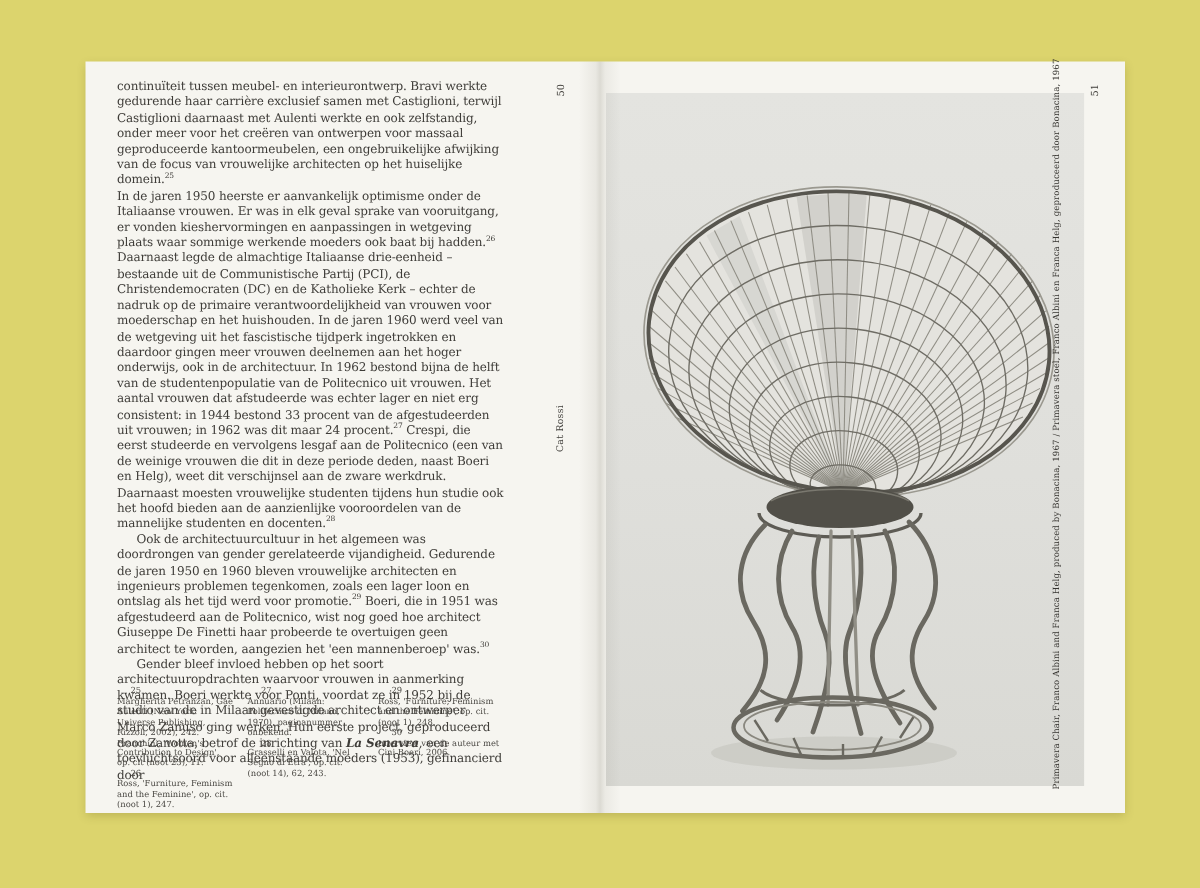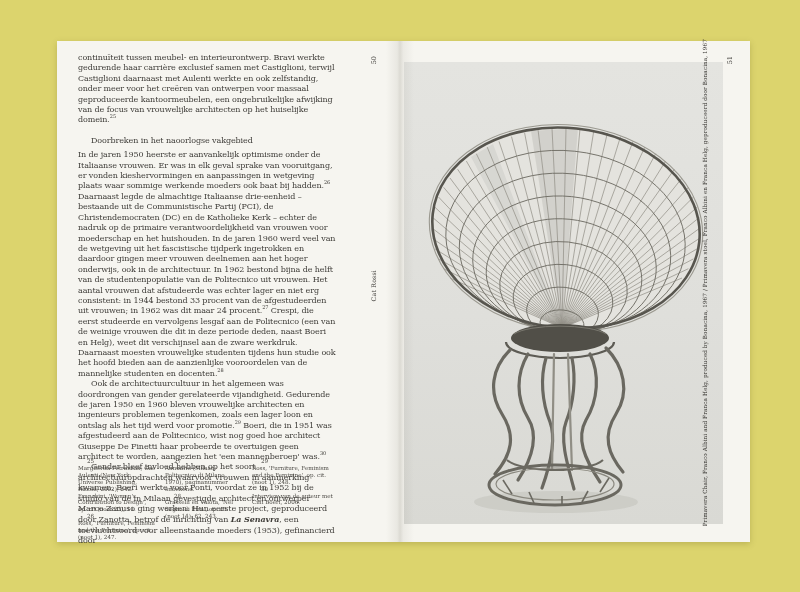--- a/index.html
+++ b/index.html
@@ -42,21 +42,20 @@
 </style>
 </head>
 <body>
 
 <div class="canvas" style="background: rgb(220, 212, 109);">
   <div class="spread">
 
     <div class="page page-left" style="background: rgb(246, 245, 240);">
       <div class="text-block" id="body-text">
           <p class="body-p"><span>continuïteit tussen meubel- en interieurontwerp. Bravi werkte gedurende haar carrière exclusief samen met Castiglioni, terwijl Castiglioni daarnaast met Aulenti werkte en ook zelfstandig, onder meer voor het creëren van ontwerpen voor massaal geproduceerde kantoormeubelen, een ongebruikelijke afwijking van de focus van vrouwelijke architecten op het huiselijke domein.</span><sup>25</sup></p>
-          <div class="heading">Doorbreken in het naoorlogse vakgebied</div>
           <p class="body-p"><span>In de jaren 1950 heerste er aanvankelijk optimisme onder de Italiaanse vrouwen. Er was in elk geval sprake van vooruitgang, er vonden kieshervormingen en aanpassingen in wetgeving plaats waar sommige werkende moeders ook baat bij hadden.</span><sup>26</sup><span> Daarnaast legde de almachtige Italiaanse drie-eenheid – bestaande uit de Communistische Partij (PCI), de Christendemocraten (DC) en de Katholieke Kerk – echter de nadruk op de primaire verantwoordelijkheid van vrouwen voor moederschap en het huishouden. In de jaren 1960 werd veel van de wetgeving uit het fascistische tijdperk ingetrokken en daardoor gingen meer vrouwen deelnemen aan het hoger onderwijs, ook in de architectuur. In 1962 bestond bijna de helft van de studentenpopulatie van de Politecnico uit vrouwen. Het aantal vrouwen dat afstudeerde was echter lager en niet erg consistent: in 1944 bestond 33 procent van de afgestudeerden uit vrouwen; in 1962 was dit maar 24 procent.</span><sup>27</sup><span> Crespi, die eerst studeerde en vervolgens lesgaf aan de Politecnico (een van de weinige vrouwen die dit in deze periode deden, naast Boeri en Helg), weet dit verschijnsel aan de zware werkdruk. Daarnaast moesten vrouwelijke studenten tijdens hun studie ook het hoofd bieden aan de aanzienlijke vooroordelen van de mannelijke studenten en docenten.</span><sup>28</sup></p>
           <p class="body-p indent"><span>Ook de architectuurcultuur in het algemeen was doordrongen van gender gerelateerde vijandigheid. Gedurende de jaren 1950 en 1960 bleven vrouwelijke architecten en ingenieurs problemen tegenkomen, zoals een lager loon en ontslag als het tijd werd voor promotie.</span><sup>29</sup><span> Boeri, die in 1951 was afgestudeerd aan de Politecnico, wist nog goed hoe architect Giuseppe De Finetti haar probeerde te overtuigen geen architect te worden, aangezien het 'een mannenberoep' was.</span><sup>30</sup></p>
           <p class="body-p indent"><span>Gender bleef invloed hebben op het soort architectuuropdrachten waarvoor vrouwen in aanmerking kwamen. Boeri werkte voor Ponti, voordat ze in 1952 bij de studio van de in Milaan gevestigde architect en ontwerper Marco Zanuso ging werken. Hun eerste project, geproduceerd door Zanotta, betrof de inrichting van </span><span class="it">La Senavra</span><span>, een toevluchtsoord voor alleenstaande moeders (1953), gefinancierd door</span></p>
         </div>
       <div class="footnotes" id="footnotes">
           <div class="fn-col">
             <div class="fn-num">25</div>
             <div class="fn-text">Margherita Petranzan, Gae Aulenti (New York: Universe Publishing, Rizzoli, 2002), 242. Franchini, 'Women's Contribution to Design', op. cit (noot 23), 11.</div>
             <div class="fn-num">26</div>
             <div class="fn-text">Ross, 'Furniture, Feminism and the Feminine', op. cit. (noot 1), 247.</div>

